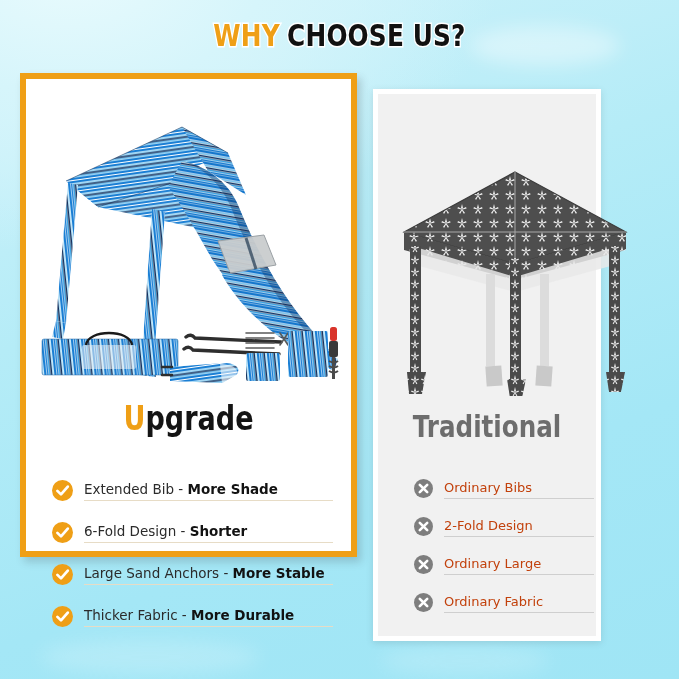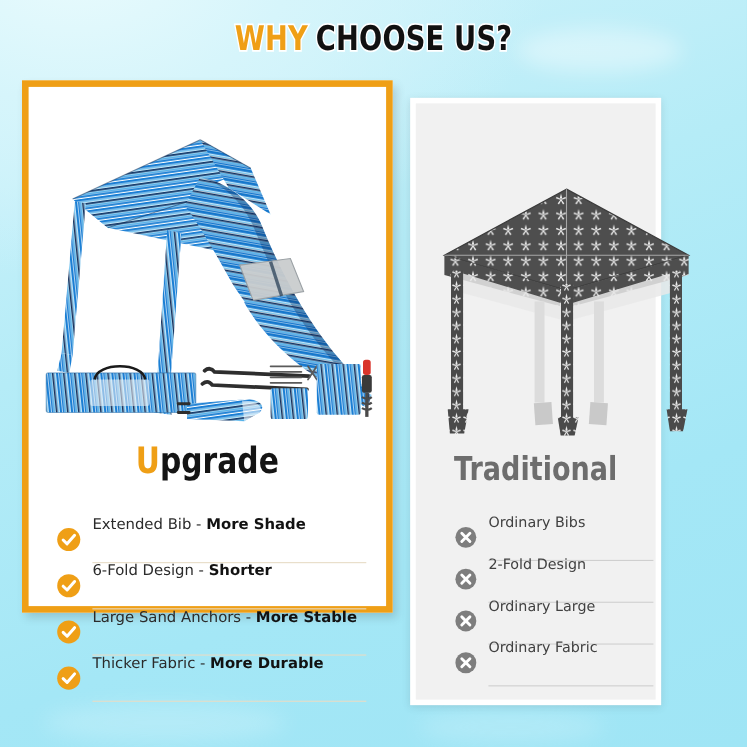--- a/index.html
+++ b/index.html
@@ -73,29 +73,29 @@
 
   .row{position:relative;display:flex;align-items:center;}
   #rows-left .row{height:42px;}
   #rows-right .row{height:38px;}
 
   .badge{flex:0 0 auto;position:relative;border-radius:50%;}
   .badge svg{display:block;}
   .b-check{width:21px;height:21px;background:#ef9f16;}
   .b-x{width:19px;height:19px;background:#7e7e7e;}
 
-  .rtextwrap{position:relative;margin-left:11px;flex:1 1 auto;padding-bottom:26px;}
+  .rtextwrap{position:relative;margin-left:11px;flex:1 1 auto;padding-bottom:3px;}
   .rtext{
     font-family:"DejaVu Sans","Liberation Sans",sans-serif;
     font-size:13.5px;line-height:16px;white-space:nowrap;
     transform:scaleX(.95);transform-origin:0 50%;
   }
   #rows-left .rtext{color:#2b2b2b;}
   #rows-left .rtext b{color:#121212;font-weight:bold;}
-  #rows-right .rtext{color:#404040;font-size:13px;}
+  #rows-right .rtext{color:#c2410c;font-size:13px;}
 
   .uline{position:absolute;left:0;bottom:0;height:1px;}
   #rows-left .uline{background:#e7dcc6;right:-4px;}
   #rows-right .uline{background:#cfcfcf;width:150px;}
 </style>
 </head>
 <body>
 
 <div id="stage">
 

